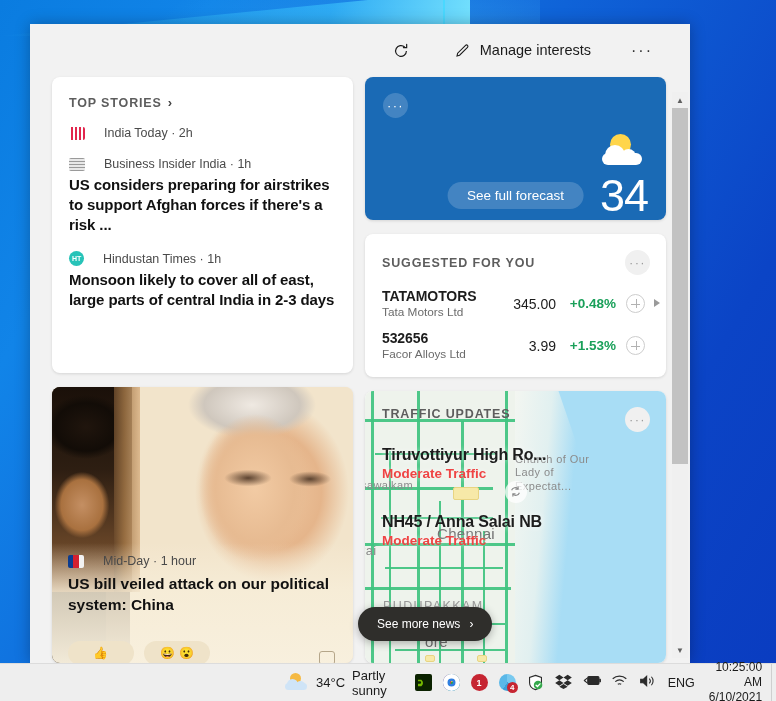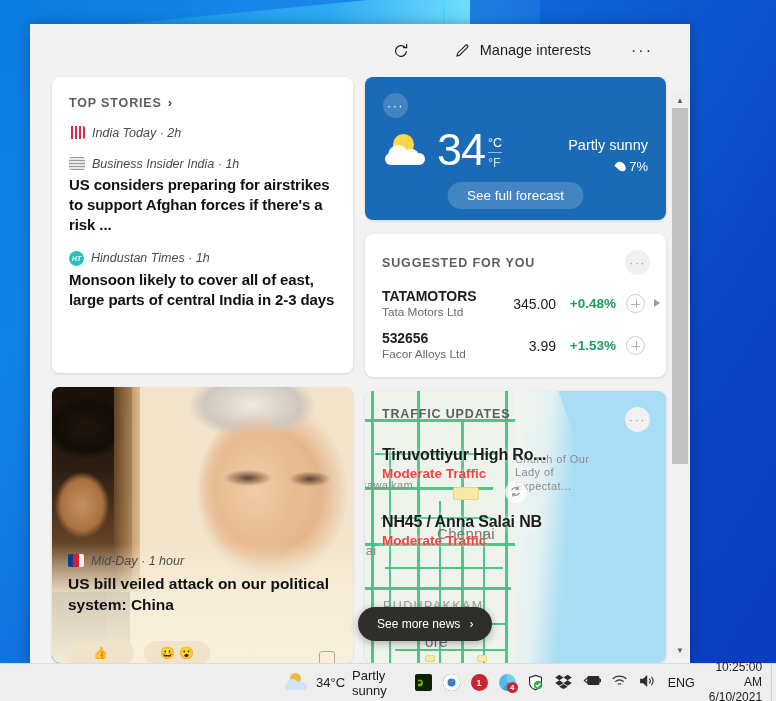--- a/index.html
+++ b/index.html
@@ -69,21 +69,21 @@
     font-size:12.5px; font-weight:700; letter-spacing:.85px;
     color:#5d5d5d; text-transform:uppercase;
   }
 
   
   .topstories { padding:18px 17px 16px 17px; height:296px; }
   .ts-head { display:flex; align-items:center; gap:6px; margin-bottom:16px; }
   .chev { font-size:13px; color:#444; font-weight:700; }
   .story { margin-bottom:17px; }
   .story:last-child { margin-bottom:12px; }
-  .src-line { display:flex; align-items:flex-start; gap:7px; margin-bottom:4px;font-style:italic; }
+  .src-line { display:flex; align-items:center; gap:19px; margin-bottom:4px; }
   .src-logo { width:16px; height:13px; border-radius:2px; flex:none; }
   .src-logo.india-today { background:#e2264d;
      background-image:repeating-linear-gradient(90deg,#fff 0 2px,#e2264d 2px 4px); }
   .src-logo.bii { background:#dcdcdc;
      background-image:repeating-linear-gradient(0deg,#9a9a9a 0 1px,#e8e8e8 1px 3px); }
   .src-logo.ht { width:15px; height:15px; border-radius:50%; background:#27c3b8;
      color:#fff; font-size:7px; font-weight:700; display:flex; align-items:center;
      justify-content:center; letter-spacing:-.2px; }
   .src-logo.midday { background:#0c3c8f;
      background-image:linear-gradient(90deg,#0c3c8f 0 33%,#d32030 33% 66%,#f2f2f2 66% 100%); }
@@ -98,21 +98,21 @@
     background:#1a6ab5; color:#fff; height:145px;
     padding:16px 18px 0 18px; position:relative;
   }
   .weather-top { display:flex; justify-content:space-between; align-items:flex-start; }
   .w-city { font-size:12.8px; font-weight:700; letter-spacing:.75px; }
   .ellipsis-circle {
     width:25px; height:25px; border-radius:50%; background:rgba(255,255,255,.18);
     display:flex; align-items:center; justify-content:center; font-size:13px;
     letter-spacing:1.3px; color:#fff; flex:none;
   }
-  .w-mid { display:flex; align-items:center; margin-top:8px; }
+  .w-mid { display:flex; align-items:flex-end; margin-top:8px;flex-direction:column; }
   .w-icon { width:48px; height:40px; position:relative; flex:none; margin-top:8px; }
   .w-sun { position:absolute; left:10px; top:0px; width:21px; height:21px;
            border-radius:50%; background:#ffd54a; }
   .w-cloud { position:absolute; left:1px; top:11px; width:42px; height:20px; }
   .w-cloud:before, .w-cloud:after, .w-cloud span { content:''; position:absolute;
            background:#fff; border-radius:50%; }
   .w-cloud:before { width:20px; height:20px; left:4px; top:0; }
   .w-cloud:after  { width:15px; height:15px; left:20px; top:4px; }
   .w-cloud span   { width:40px; height:12px; left:1px; top:8px; border-radius:7px; }
   .w-temp { font-size:45px; font-weight:300; line-height:.97; margin-left:6px; letter-spacing:-1px; }

